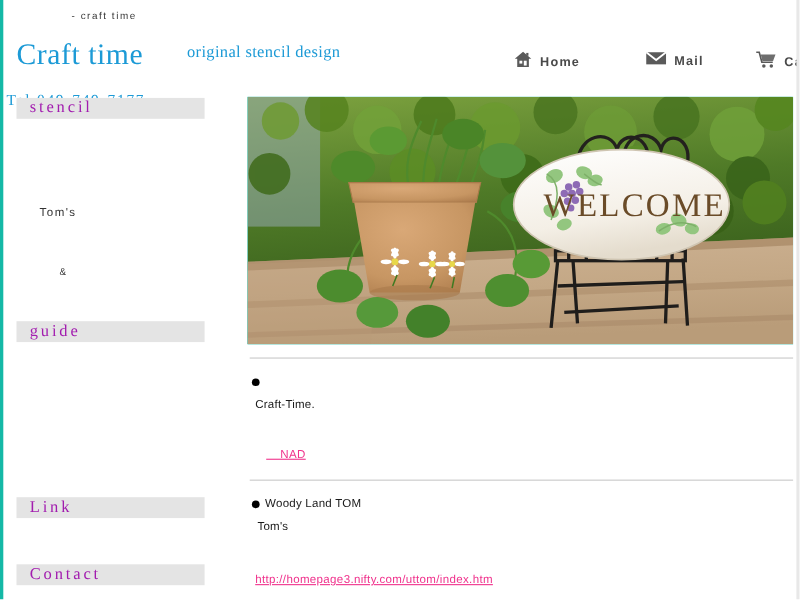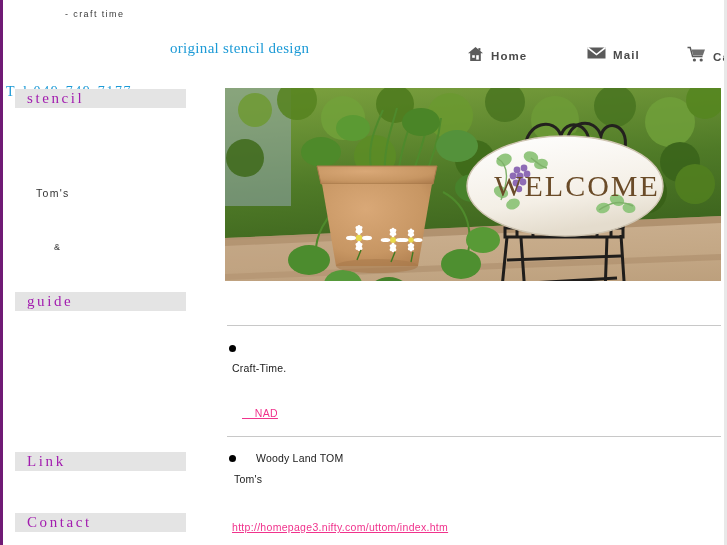--- a/index.html
+++ b/index.html
@@ -11,21 +11,21 @@
     width: 727px; height: 545px;
     font-family: "Liberation Sans", sans-serif;
     overflow: hidden;
     position: relative;
   }
   .page {
     position: absolute;
     left: 0; top: 0;
     width: 727px; height: 545px;
     background: #ffffff;
-    border-left: 3px solid #701a75;
+    border-left: 3px solid #14b8a6;
     border-right: 3px solid #e8e8e8;
     overflow: hidden;
   }
 
   
   .topline {
     position: absolute;
     left: 62px; top: 9px;
     font-size: 9px;
     letter-spacing: 1.4px;
@@ -126,21 +126,21 @@
 
   
   .main {
     position: absolute;
     left: 221px; top: 84px;
     width: 503px;
   }
   .photo {
     position: absolute;
     left: 1px; top: 4px;
-    width: 496px; height: 193px;
+    width: 496px; height: 225px;
     overflow: hidden;
     border: 0;
     background: #14b8a6;
   }
   .photo svg { display: block; }
 
   .rule {
     position: absolute;
     left: 3px;
     width: 494px; height: 1px;
@@ -169,32 +169,33 @@
   #c-line1   { left: 8px; top: 278px; }
   #c-nad     { left: 18px; top: 319px; }
   .pinklink {
     color: #f0328c;
     font-size: 10.5px;
     letter-spacing: 0.3px;
     cursor: pointer;
     white-space: pre;
     text-align: center;
   }
-  #c-bullet2 { left: 5px; top: 368px; display: flex; align-items: center; gap: 20px; }
+  #c-bullet2 { left: 5px; top: 368px; display: flex; align-items: center; gap: 5px; }
   #c-line2   { left: 10px; top: 389px; }
   #c-url     { left: 8px; top: 433px; }
 </style>
 </head>
 <body>
 
 <div class="page">
 
   <div class="topline">- craft time</div>
 
   <div class="brandrow">
+    <div class="brand">Craft time</div>
     <div class="tagline">original stencil design</div>
 
     <div class="nav">
 
       <div class="navitem" id="nav-home">
         <span class="navicon">
           <svg width="17" height="16" viewBox="0 0 17 16">
             <path d="M8.5 1 L16 7.3 L13.8 7.3 L13.8 15 L3.2 15 L3.2 7.3 L1 7.3 Z" fill="#5a5a5a"></path>
             <rect x="5.2" y="9.2" width="2.6" height="2.6" fill="#ffffff"></rect>
             <rect x="9.2" y="9.2" width="2.6" height="4.4" fill="#ffffff"></rect>

